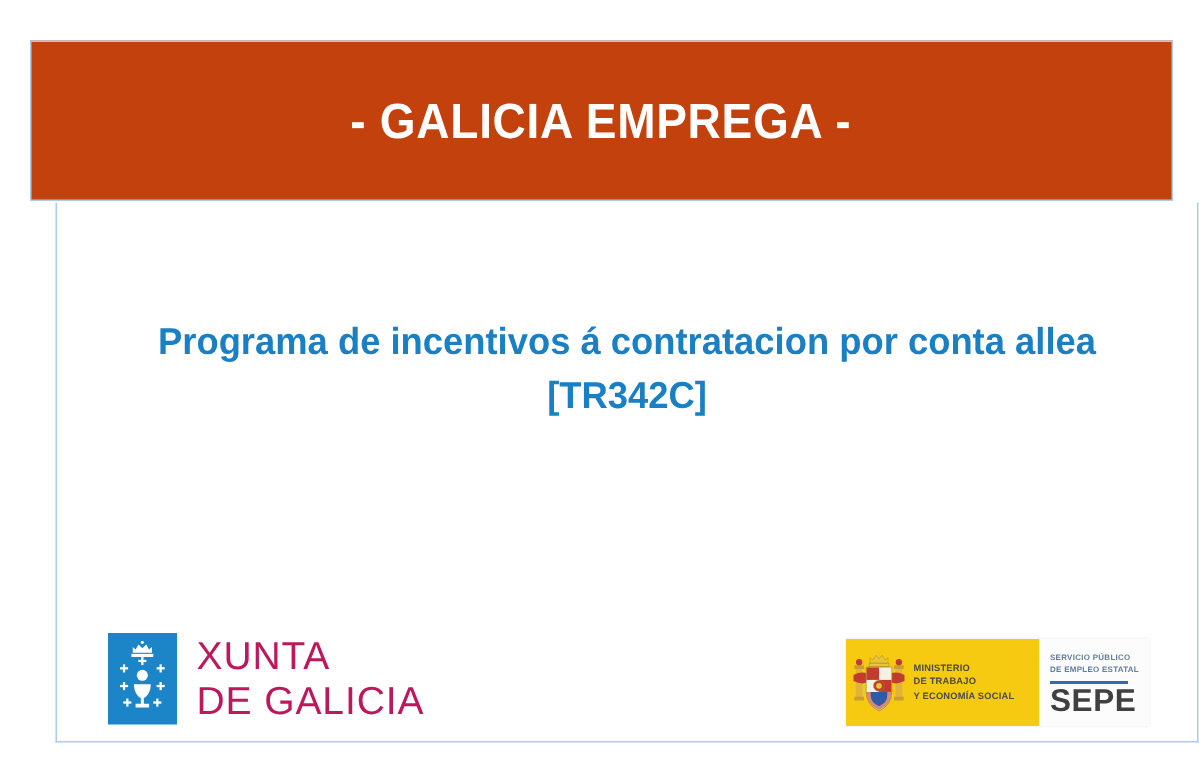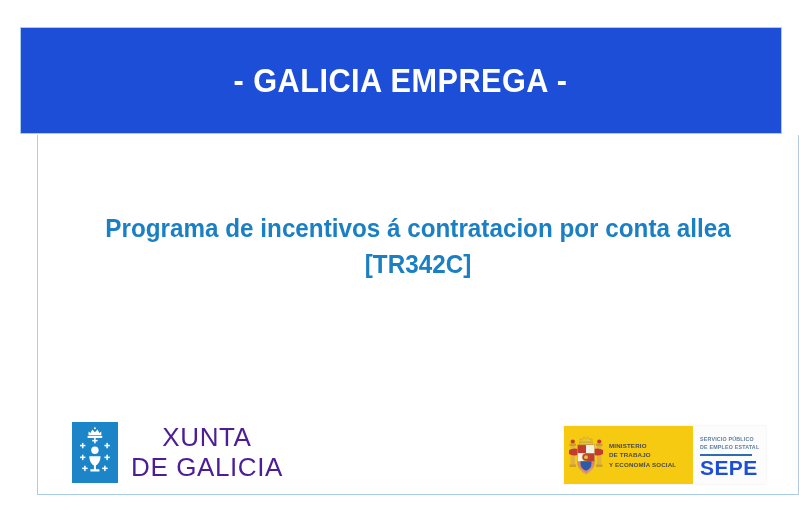--- a/index.html
+++ b/index.html
@@ -25,21 +25,21 @@
     box-sizing: border-box;
   }
 
   
   .banner {
     position: absolute;
     left: 0;
     top: 0;
     width: 762px;
     height: 107px;
-    background: #1d4ed8;
+    background: #c2410c;
     border: 1px solid #A8CEEA;
     box-sizing: border-box;
     display: flex;
     align-items: center;
     justify-content: center;
   }
   .banner-title {
     color: #ffffff;
     font-size: 33px;
     font-weight: bold;
@@ -99,26 +99,25 @@
   }
   .xunta-emblem {
     width: 46px;
     height: 61px;
     background: #1B85C8;
     position: relative;
     flex: 0 0 auto;
   }
   .xunta-words {
     margin-left: 13px;
-    color: #4c1d95;
+    color: #be185d;
     font-size: 26px;
     line-height: 1.12;
     letter-spacing: 0.6px;
     white-space: nowrap;
-    text-align: center;
   }
 
   
   .sepe {
     position: absolute;
     left: 526px;
     top: 11px;
     width: 202px;
     height: 58px;
     display: flex;
@@ -161,21 +160,21 @@
     font-weight: bold;
     letter-spacing: 0.2px;
   }
   .sepe-rule {
     width: 52px;
     height: 1.5px;
     background: #2E6DB4;
     margin: 2.5px 0 1px 0;
   }
   .sepe-word {
-    color: #1d4ed8;
+    color: #404040;
     font-size: 21px;
     font-weight: bold;
     letter-spacing: 0.4px;
     line-height: 1;
   }
 </style>
 </head>
 <body>
 
 <div class="slide">

